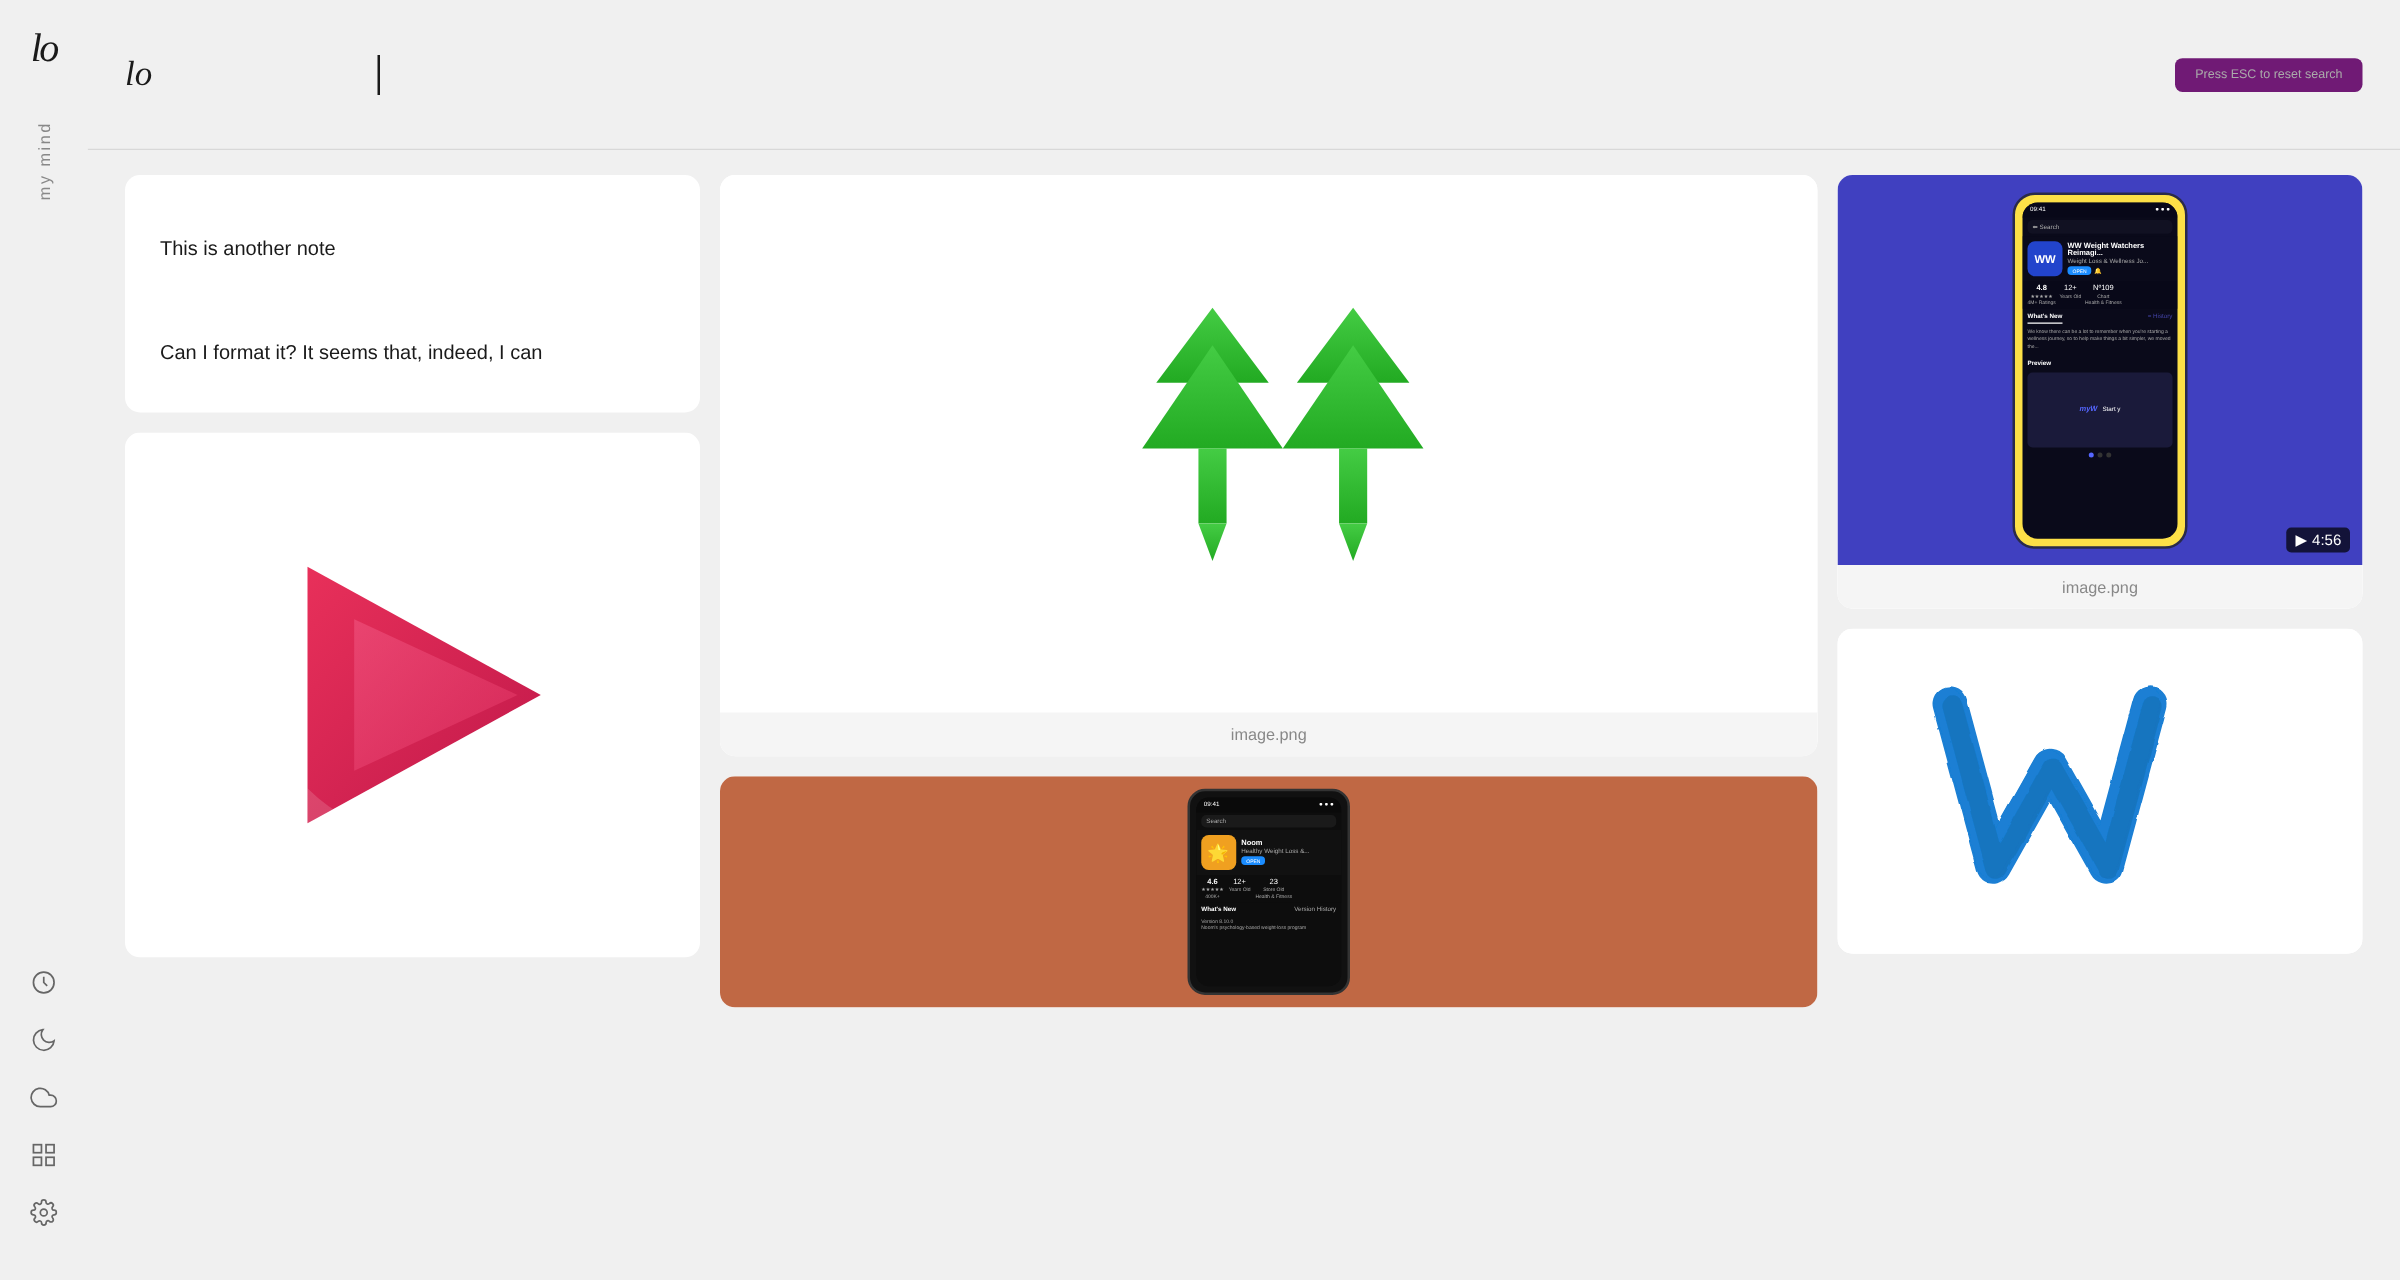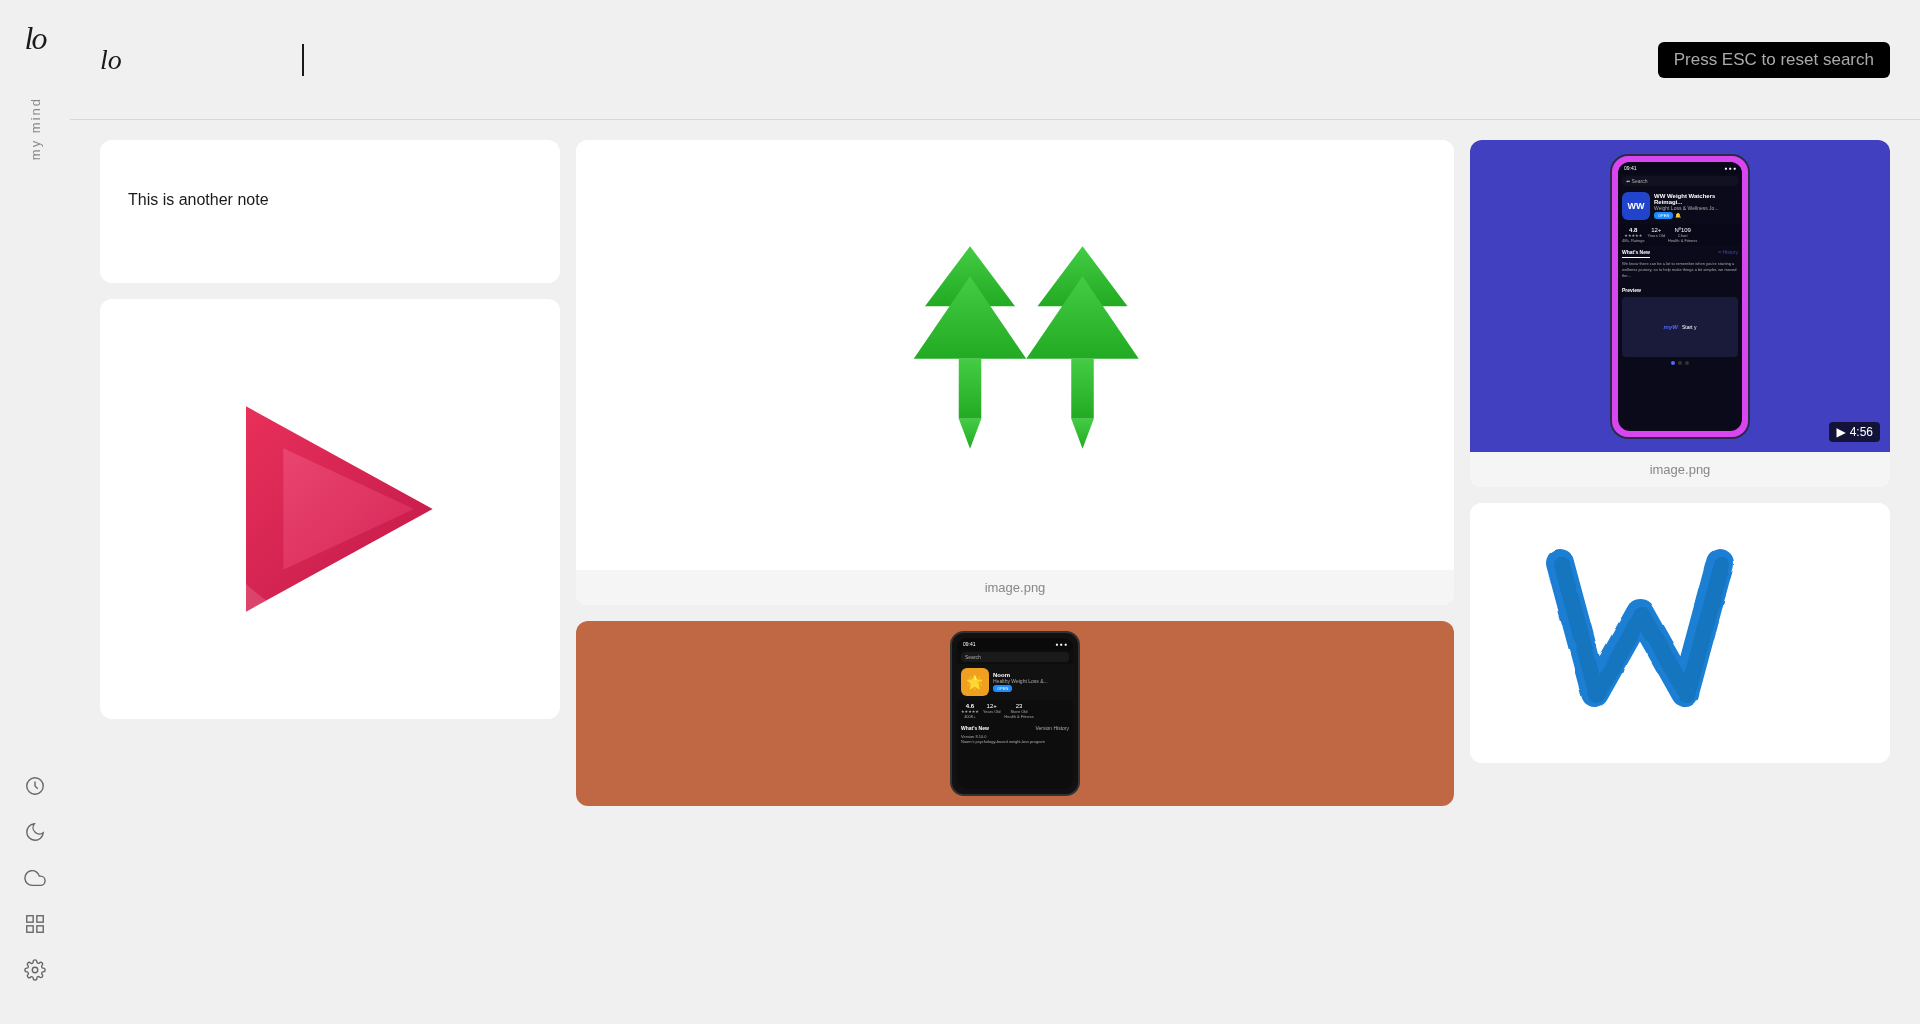--- a/index.html
+++ b/index.html
@@ -112,22 +112,22 @@
       display: inline-block;
       margin-left: 2px;
     }
 
     .header-hint {
       position: absolute;
       right: 30px;
       top: 50%;
       transform: translateY(-50%);
       color: #aaa;
-      font-size: 17px;
-      background: #000000;
+      font-size: 10px;
+      background: #701a75;
       padding: 8px 16px;
       border-radius: 6px;
     }
 
     
     .content {
       flex: 1;
       overflow-y: auto;
       padding: 20px 30px;
     }
@@ -305,20 +305,21 @@
 
   <div class="content">
     <div class="grid">
 
       <div class="col">
 
         <div class="card card-note">
           <p>This is another note</p>
           <br>
           <br>
+          <p>Can I format it? It seems that, indeed, I can</p>
         </div>
 
         <div class="card card-image">
           <div class="play-card-content">
             <svg class="play-icon-svg" viewBox="0 0 300 300">
 
               <defs>
                 <linearGradient id="playGrad" x1="0%" y1="0%" x2="100%" y2="100%">
                   <stop offset="0%" style="stop-color:#e8305a;stop-opacity:1"></stop>
                   <stop offset="100%" style="stop-color:#c0184a;stop-opacity:1"></stop>
@@ -424,21 +425,21 @@
             </div>
           </div>
         </div>
       </div>
 
       <div class="col">
 
         <div class="card card-image">
           <div class="ww-card-content">
 
-            <div style="width:140px; height:285px; background:#d946ef; border-radius:18px; border:2px solid #2a2a4a; overflow:hidden; padding:6px;">
+            <div style="width:140px; height:285px; background:#fde047; border-radius:18px; border:2px solid #2a2a4a; overflow:hidden; padding:6px;">
               <div style="background:#0a0a1a; width:100%; height:100%; border-radius:12px; overflow:hidden;">
                 <div style="display:flex; justify-content:space-between; padding:3px 6px; font-size:5px; color:white; background:#080818;">
                   <span>09:41</span>
                     <span>● ● ●</span>
                 </div>
                 <div style="background:#111122; margin:2px 4px; padding:2px 4px; border-radius:4px; font-size:5px; color:#aaa;">⬅ Search</div>
                 <div style="display:flex; align-items:center; gap:4px; padding:4px; background:#0a0a1a;">
                   <div style="width:28px; height:28px; background:#2244cc; border-radius:6px; display:flex; align-items:center; justify-content:center; font-weight:bold; color:white; font-size:9px;">WW</div>
                   <div style="flex:1;">
                     <div style="font-size:6px; color:white; font-weight:bold;">WW Weight Watchers Reimagi...</div>

